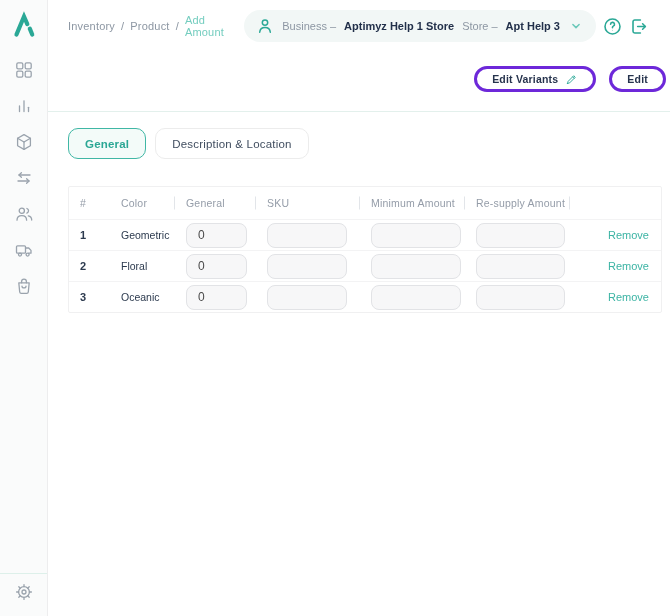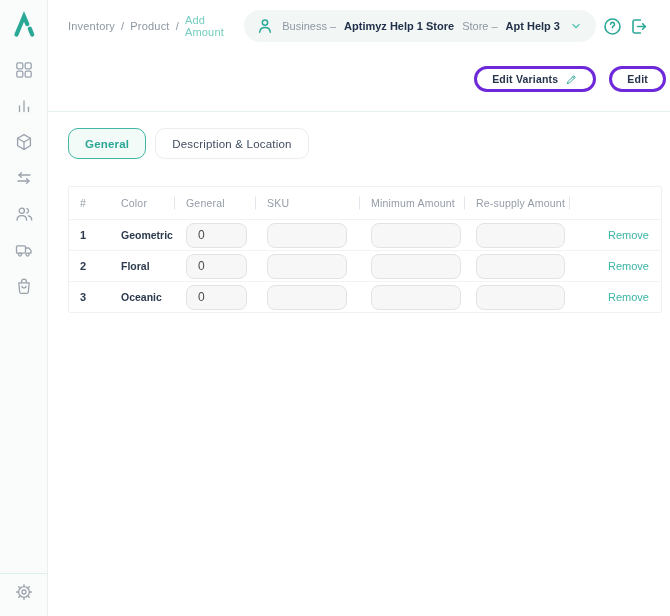--- a/index.html
+++ b/index.html
@@ -51,21 +51,21 @@
   .vtable { margin:27px 8px 0 20px; border:1px solid #f0f0f1; border-radius:2px; }
   .thead, .trow { display:grid; grid-template-columns:42px 63px 81px 104px 105px 105px 1fr; align-items:center; }
   .thead { height:32px; font-size:10.5px; color:#949ca8; letter-spacing:.2px; }
   .th { position:relative; padding-left:12px; }
   .th.first { padding-left:11px; }
   .th.sep::before { content:""; position:absolute; left:0; top:50%; transform:translateY(-50%);
                     width:1px; height:13px; background:#e2e5e9; }
   .trow { height:31px; border-top:1px solid #f3f3f4; font-size:11px; }
   .cell { padding-left:12px; }
   .cell-index { padding-left:11px; color:#2c3a4e; font-weight:600; }
-  .cell-color { padding-left:10px; color:#2c3a4e; font-weight:700; font-size:10.5px; }
+  .cell-color { padding-left:10px; color:#2c3a4e; font-weight:400; font-size:10.5px; }
   .inp { height:25px; background:#f7f7f8; border:1px solid #e2e3e6; border-radius:8px;
          font-family:"Liberation Sans",sans-serif; font-size:12px; color:#4a4a4a; padding:0 8px 0 11px; outline:none; }
   .inp.qty { width:61px; } .inp.sku { width:80px; } .inp.min { width:90px; } .inp.res { width:89px; }
   .cell-remove { text-align:right; padding-right:12px; }
   .remove-link { color:#3cb4a4; font-size:11px; font-weight:500; cursor:pointer; text-decoration:none; }
 </style>
 </head>
 <body>
 
 <div class="app">

